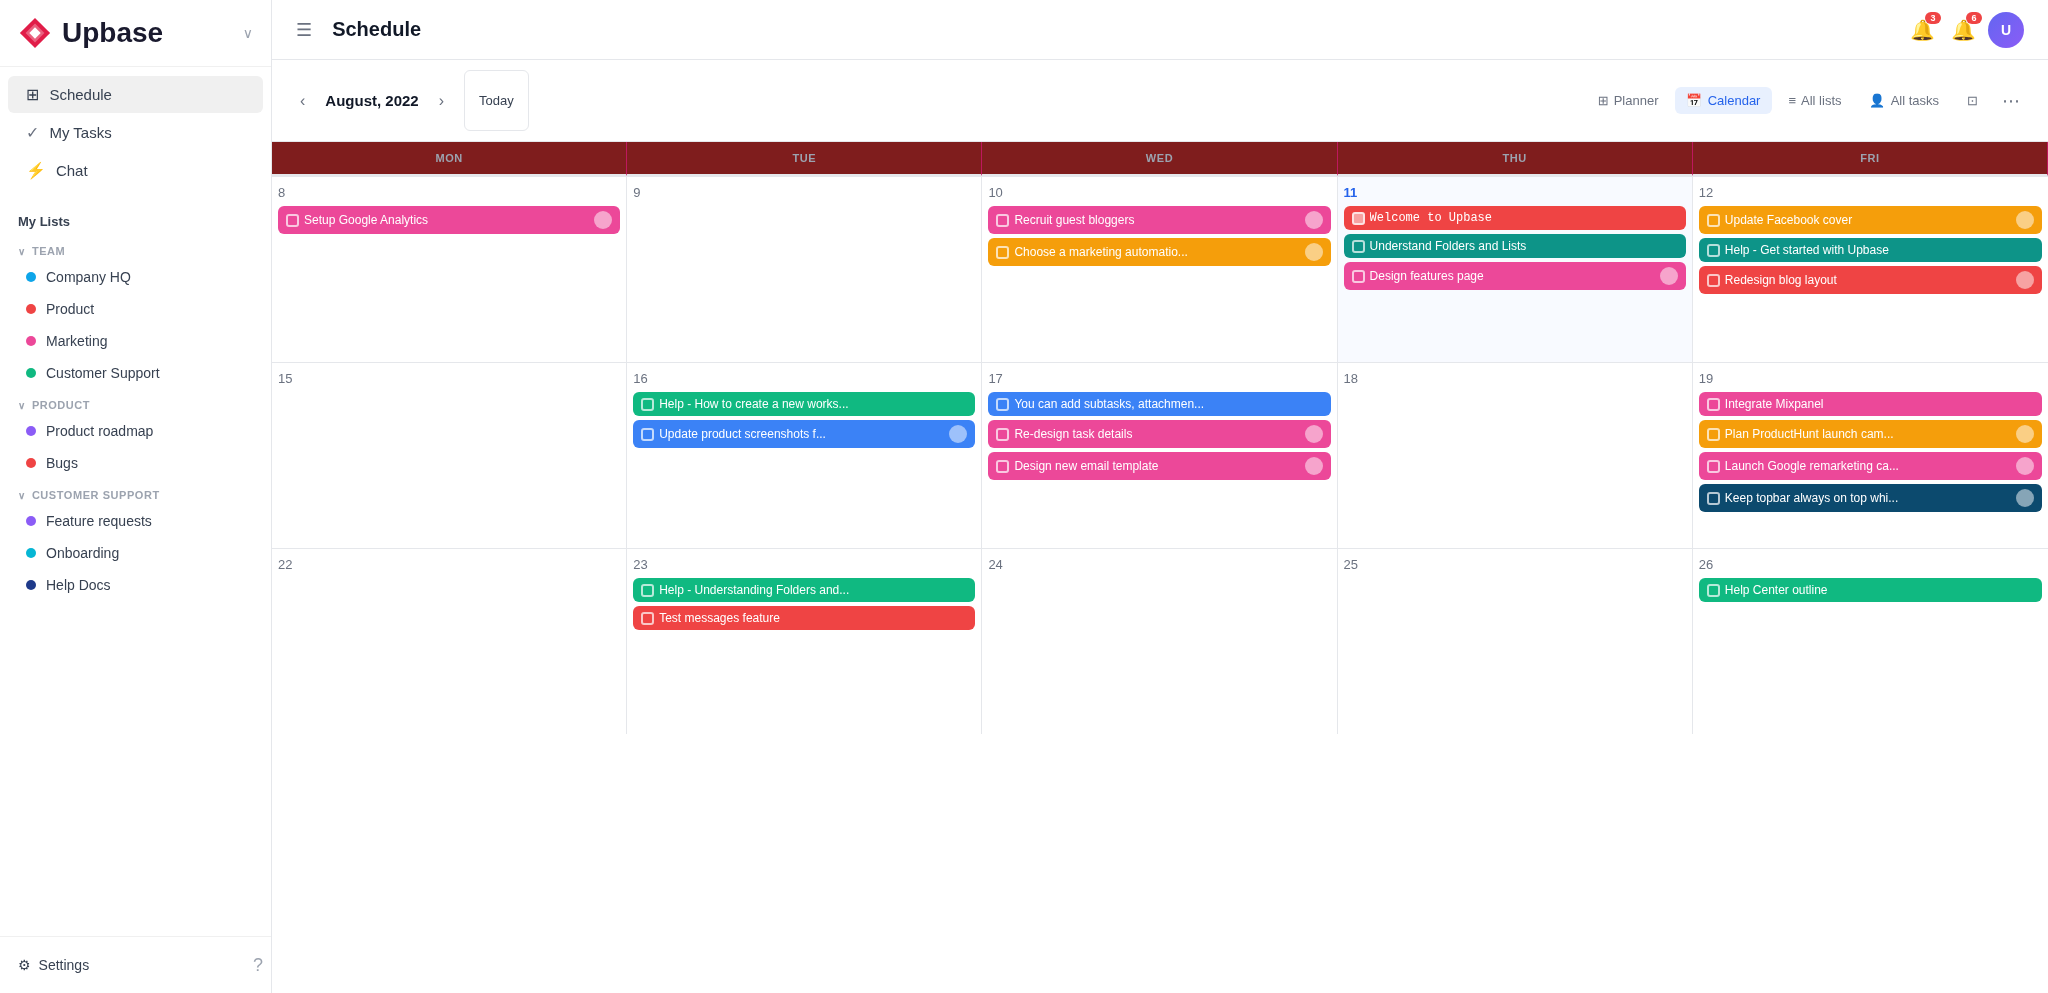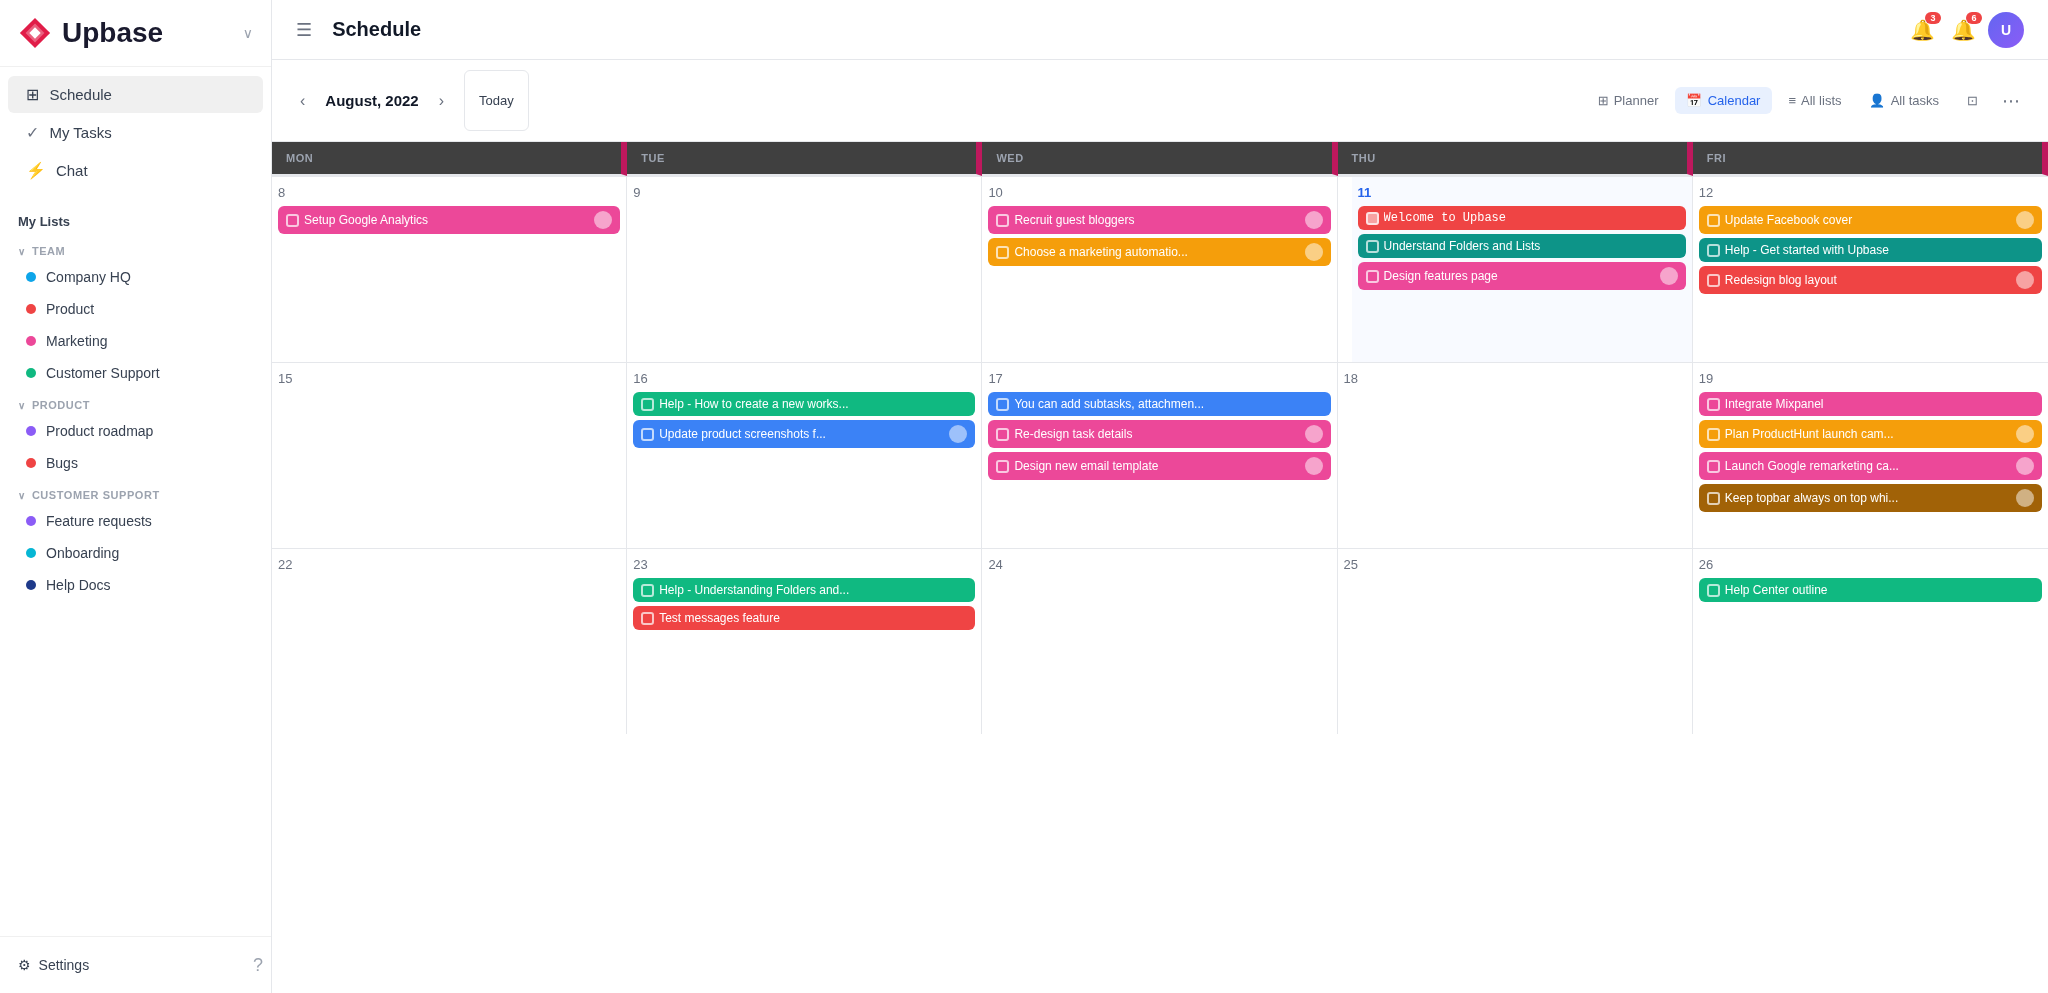--- a/index.html
+++ b/index.html
@@ -245,27 +245,28 @@
       padding: 4px 8px;
     }
 
     
     .calendar-container {
       flex: 1;
       overflow: auto;
       background: #fff;
     }
     .day-header {
-      background: #404040;
+      background: #7f1d1d;
       border-bottom: 2px solid #e5e7eb;
-      border-right: 6px solid #be185d;
+      border-right: 1px solid #be185d;
       padding: 10px 14px;
       position: sticky;
       top: 0;
       z-index: 10;
+      text-align: center;
     }
     .day-name {
       font-size: 11px;
       font-weight: 600;
       color: #9ca3af;
       text-transform: uppercase;
       letter-spacing: 0.05em;
     }
 
     
@@ -529,21 +530,21 @@
               <div class="task-checkbox"></div>
               <span class="task-text">Recruit guest bloggers</span>
               <div class="task-avatar av-dark"></div>
             </div>
             <div class="task-pill" style="background: rgb(245, 158, 11);">
               <div class="task-checkbox"></div>
               <span class="task-text">Choose a marketing automatio...</span>
               <div class="task-avatar av-dark"></div>
             </div>
           </div>
-          <div class="calendar-day-cell" style="background: rgb(248, 250, 255); margin-left: 14px;">
+          <div class="calendar-day-cell" style="background: rgb(248, 250, 255);">
             <div class="cell-date" style="color: rgb(37, 99, 235); font-weight: 600;">11</div>
             <div class="task-pill" style="background: rgb(239, 68, 68); font-family: Liberation Mono, monospace;">
               <div class="task-checkbox filled"></div>
               <span class="task-text">Welcome to Upbase</span>
             </div>
             <div class="task-pill" style="background: rgb(13, 148, 136);">
               <div class="task-checkbox"></div>
               <span class="task-text">Understand Folders and Lists</span>
             </div>
             <div class="task-pill" style="background: rgb(236, 72, 153);">
@@ -615,21 +616,21 @@
             <div class="task-pill" style="background: rgb(245, 158, 11);">
               <div class="task-checkbox"></div>
               <span class="task-text">Plan ProductHunt launch cam...</span>
               <div class="task-avatar av-dark"></div>
             </div>
             <div class="task-pill" style="background: rgb(236, 72, 153);">
               <div class="task-checkbox"></div>
               <span class="task-text">Launch Google remarketing ca...</span>
               <div class="task-avatar av-dark"></div>
             </div>
-            <div class="task-pill" style="background: #a16207;">
+            <div class="task-pill" style="background: #0c4a6e;">
               <div class="task-checkbox"></div>
               <span class="task-text">Keep topbar always on top whi...</span>
               <div class="task-avatar av-dark"></div>
             </div>
           </div>
         </div>
         <div class="week-row-grid">
           <div class="calendar-day-cell">
             <div class="cell-date">22</div>
           </div>

